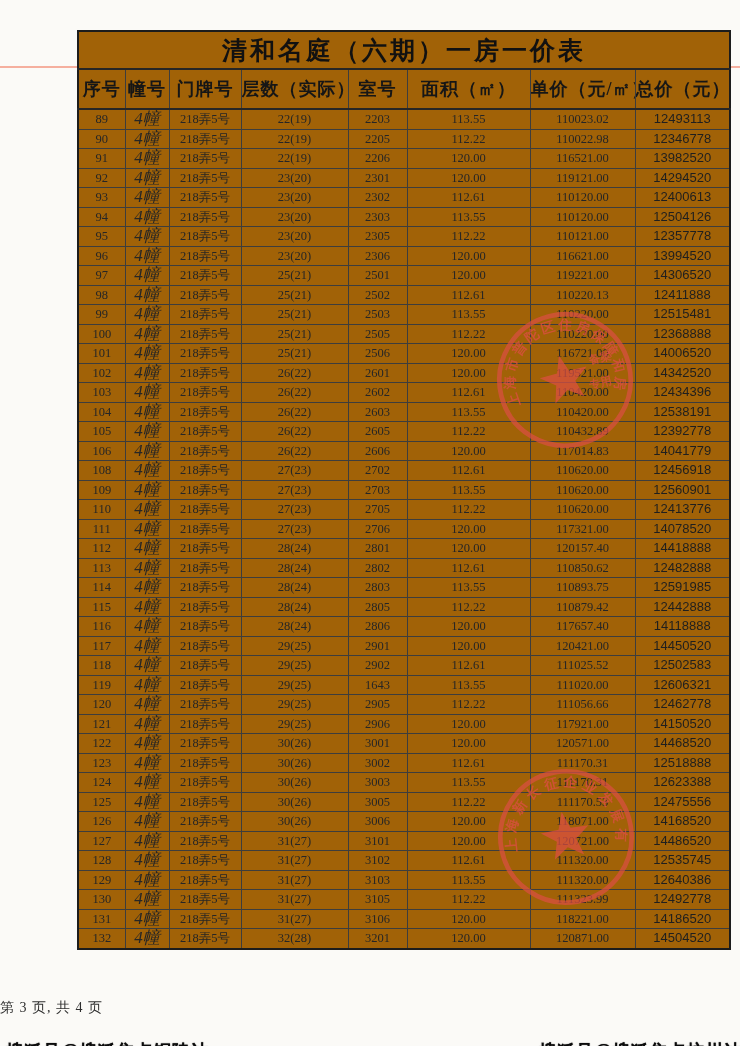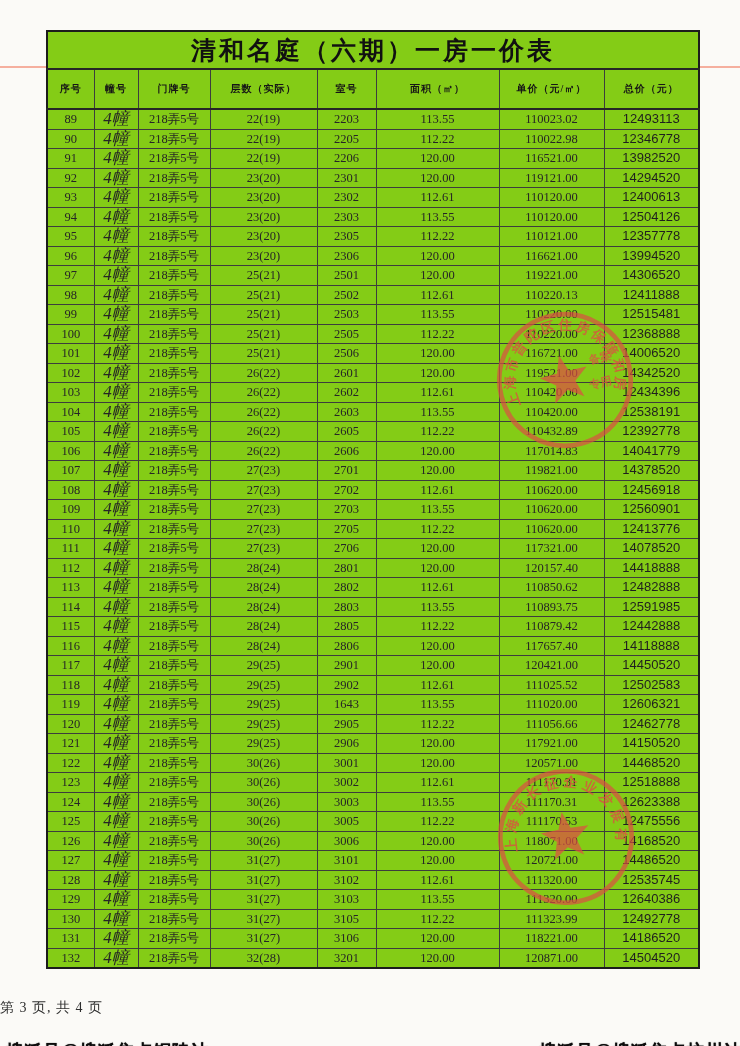--- a/index.html
+++ b/index.html
@@ -10,35 +10,36 @@
     color:#1d1d1d;
   }
   
   .accent-line{
     position:absolute;left:0;top:66px;width:740px;height:2px;
     background:#f3a18e;opacity:.85;
   }
   .table-wrap{position:absolute;left:46px;top:30px;width:652px;}
   table{
     border-collapse:collapse;table-layout:fixed;width:652px;
-    background:#84cc16;
+    background:#a16207;
+    margin-left:31px;
   }
   col.c0{width:47px}col.c1{width:44px}col.c2{width:72px}col.c3{width:107px}
   col.c4{width:59px}col.c5{width:123px}col.c6{width:105px}col.c7{width:95px}
   th,td{
     border:1px solid #3d3d3d;text-align:center;vertical-align:middle;
     padding:0;white-space:nowrap;overflow:hidden;
   }
   table{border:2px solid #1c1c1c;}
   .title-cell{
     height:36px;font-size:25px;font-weight:bold;letter-spacing:3px;
     border-bottom:2px solid #262626;color:#111;
   }
   thead th{
-    height:38px;font-size:10px;font-weight:bold;color:#161616;
+    height:38px;font-size:18px;font-weight:bold;color:#161616;
     border-bottom:2px solid #262626;letter-spacing:1px;
   }
   tbody td{
     height:18.5px;line-height:18.5px;font-size:12.5px;color:#262626;
   }
   tbody td:nth-child(2){font-size:17px;font-style:italic;}
   tbody td:last-child{
     font-family:"Liberation Sans","DejaVu Sans",sans-serif;
     font-size:13px;color:#1f1f1f;
   }
@@ -286,30 +287,20 @@
     <td>106</td>
     <td>4幢</td>
     <td>218弄5号</td>
     <td>26(22)</td>
     <td>2606</td>
     <td>120.00</td>
     <td>117014.83</td>
     <td>14041779</td>
   </tr>
 
-  <tr>
-    <td>107</td>
-    <td>4幢</td>
-    <td>218弄5号</td>
-    <td>27(23)</td>
-    <td>2701</td>
-    <td>120.00</td>
-    <td>119821.00</td>
-    <td>14378520</td>
-  </tr>
 
   <tr>
     <td>108</td>
     <td>4幢</td>
     <td>218弄5号</td>
     <td>27(23)</td>
     <td>2702</td>
     <td>112.61</td>
     <td>110620.00</td>
     <td>12456918</td>

